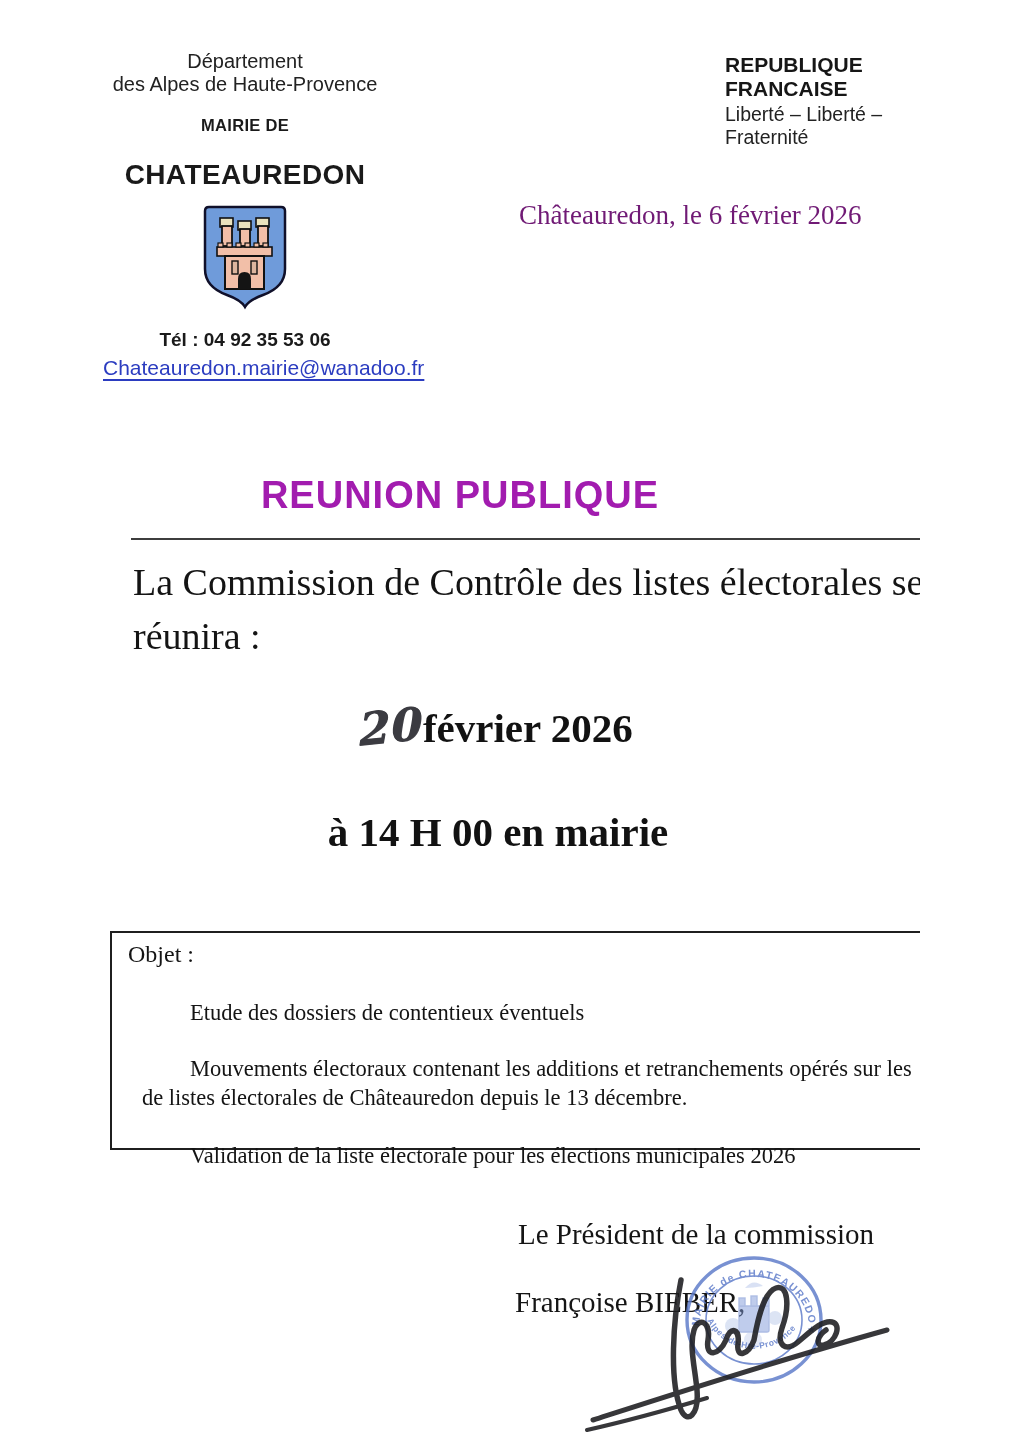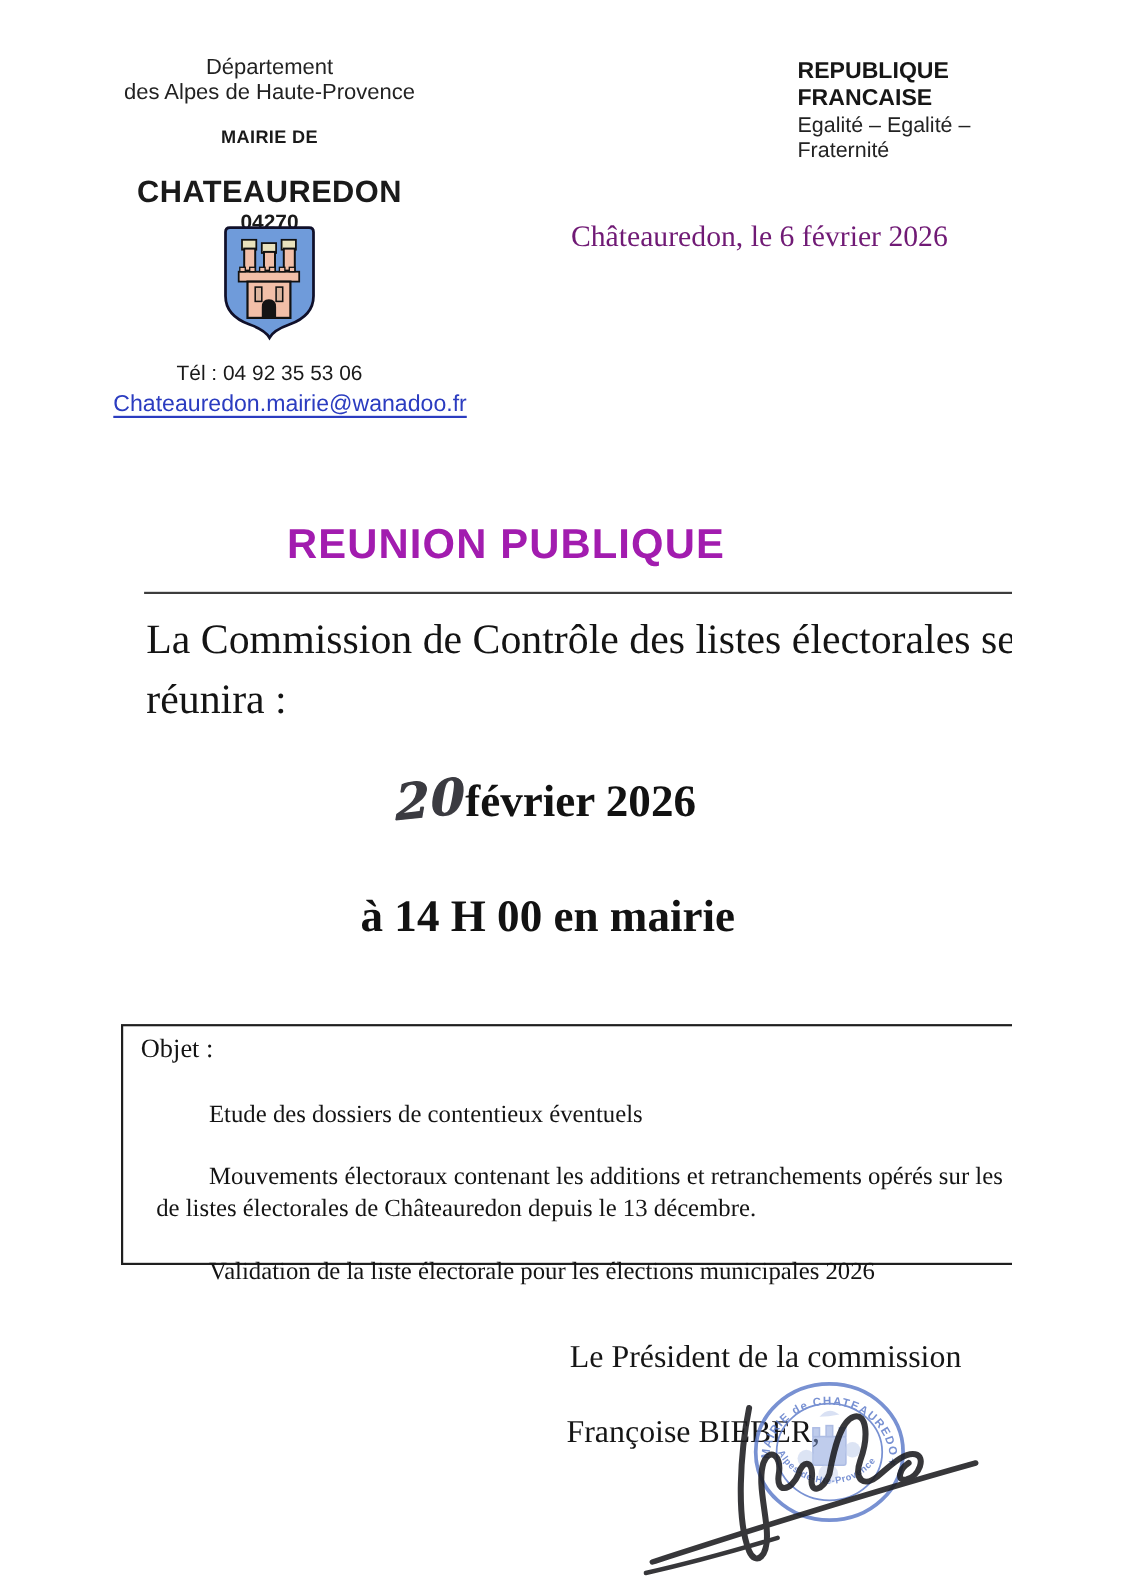--- a/index.html
+++ b/index.html
@@ -24,21 +24,21 @@
 
   
   .rep{left:725px;top:53px;text-align:left;}
   .rep .l1{font-size:21px;font-weight:bold;color:#161616;}
   .rep .l2{font-size:19.5px;margin-top:2px;color:#222;}
 
   .dateline{left:519px;top:200px;font-family:"Liberation Serif",serif;font-size:27px;color:#701a75;}
 
   .emblem{left:199px;top:203px;}
 
-  .tel{left:95px;top:329px;width:300px;text-align:center;font-weight:normal;font-size:19px;color:#1a1a1a;}
+  .tel{left:95px;top:329px;width:300px;text-align:center;font-weight:bold;font-size:19px;color:#1a1a1a;}
   .email{left:103px;top:356px;font-size:21px;color:#2b3cc0;text-decoration:underline;text-underline-offset:4px;}
 
   .doc-title{left:0;top:474px;width:100%;text-align:center;
     font-family:"Liberation Sans",sans-serif;font-weight:bold;
     font-size:38px;letter-spacing:1px;color:#a21caf;}
   .title-rule{left:131px;top:538px;width:856px;height:2px;background:#3d3d3d;}
 
   .intro{left:133px;top:556px;width:856px;
     font-family:"Liberation Serif",serif;font-size:38px;line-height:1.42;color:#141414;}
 
@@ -75,27 +75,26 @@
 <body>
 
 <div class="page">
 
   <div class="abs lh-left">
     <div class="dep">Département</div>
     <div class="dep">des Alpes de Haute-Provence</div>
     <div class="mairie">
       <div class="l1">MAIRIE DE</div>
       <div class="l2">CHATEAUREDON</div>
-      <div class="l3">04270</div>
     </div>
   </div>
 
   <div class="abs rep">
     <div class="l1">REPUBLIQUE FRANCAISE</div>
-    <div class="l2">Egalité – Egalité – Fraternité</div>
+    <div class="l2">Liberté – Liberté – Fraternité</div>
   </div>
 
   <div class="abs emblem">
     <svg width="92" height="108" viewBox="0 0 92 108">
       <path d="M 6 8 Q 6 4 10 4 H 82 Q 86 4 86 8 V 66 Q 86 84 64 92 Q 50 97 46 104 Q 42 97 28 92 Q 6 84 6 66 Z" fill="#6f9bda" stroke="#10102a" stroke-width="2.5"></path>
 
       <rect x="21" y="15" width="13" height="9" fill="#e9e2bd" stroke="#111" stroke-width="1.6"></rect>
       <rect x="39" y="18" width="13" height="9" fill="#e9e2bd" stroke="#111" stroke-width="1.6"></rect>
       <rect x="57" y="15" width="13" height="9" fill="#e9e2bd" stroke="#111" stroke-width="1.6"></rect>
 

